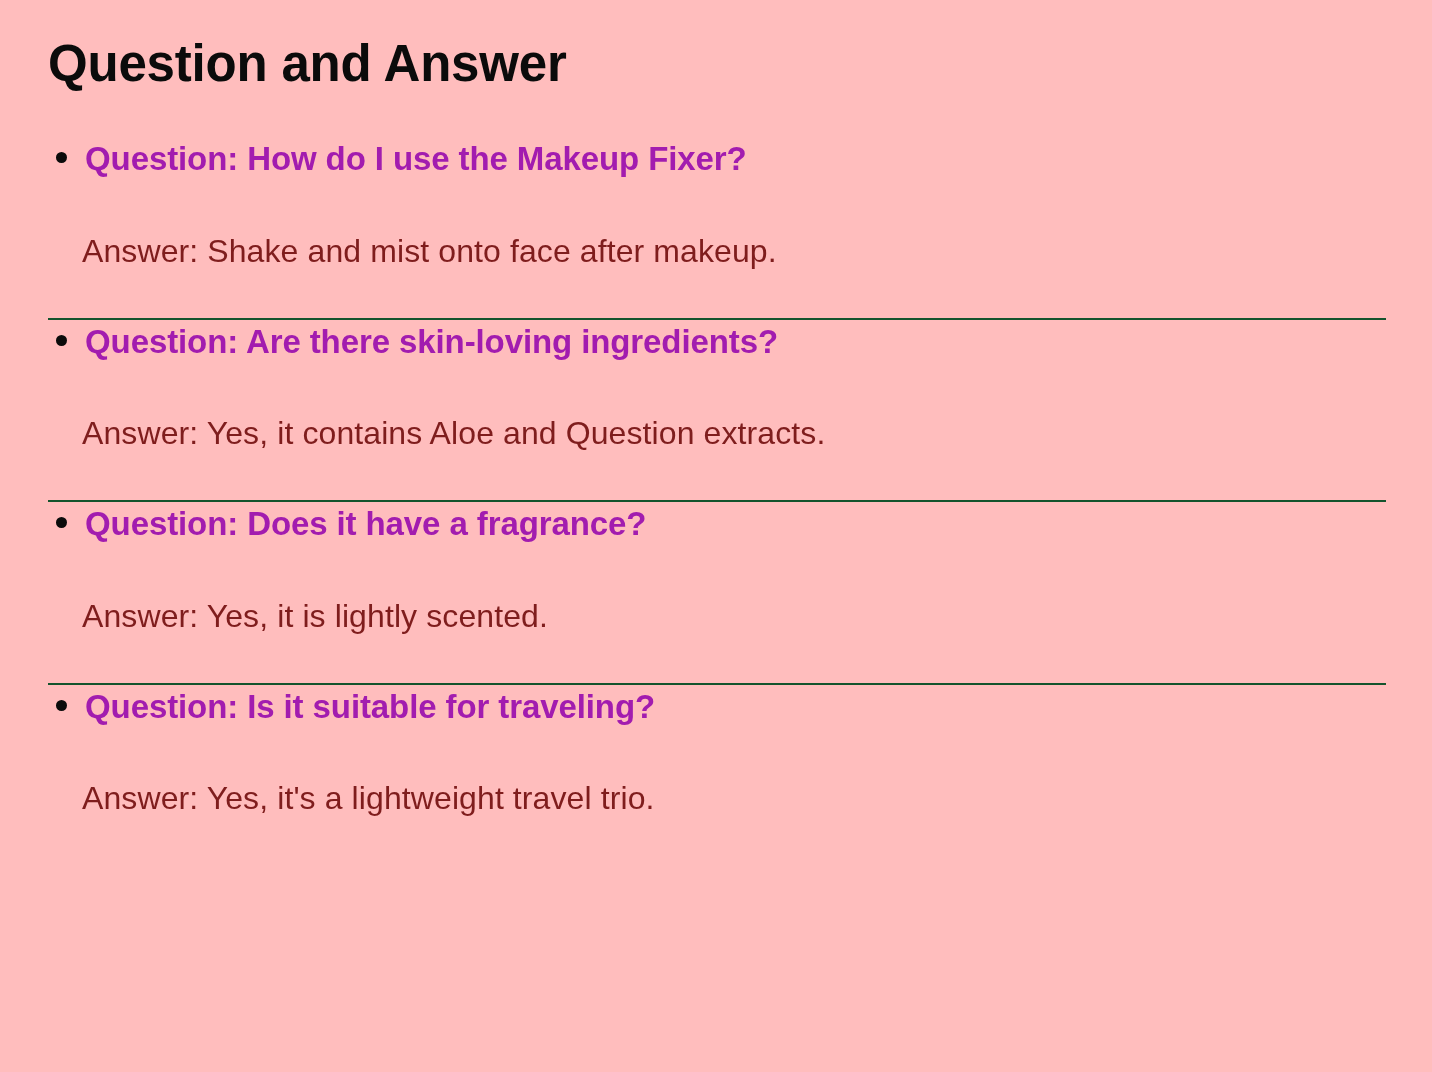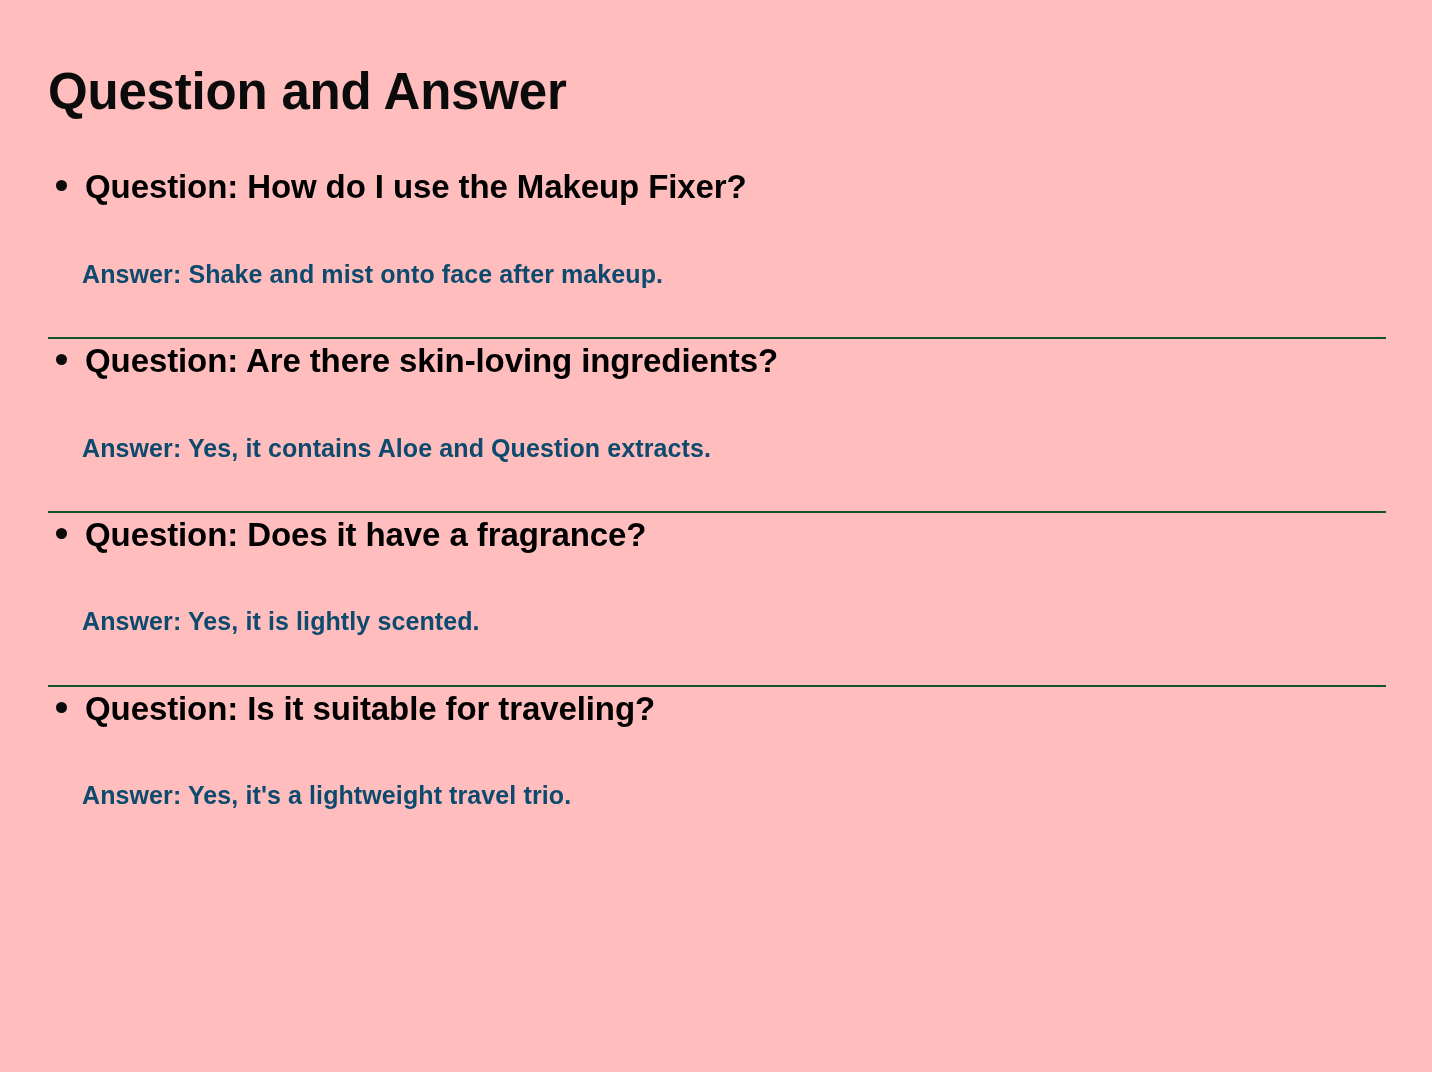--- a/index.html
+++ b/index.html
@@ -13,21 +13,21 @@
     background: #FFBDBD;
     font-family: "Liberation Sans", sans-serif;
     -webkit-font-smoothing: antialiased;
     overflow: hidden;
   }
 
   .page {
     box-sizing: border-box;
     width: 1432px;
     height: 1072px;
-    padding: 64px 46px 0 48px;
+    padding: 36px 46px 0 48px;
   }
 
   .page-title {
     font-size: 51px;
     font-weight: bold;
     color: #0B0B0B;
     letter-spacing: -0.2px;
     line-height: 1.08;
     margin: 0 0 46px 0;
     padding: 0;
@@ -61,31 +61,31 @@
     width: 11px;
     height: 11px;
     border-radius: 50%;
     background: #0B0B0B;
   }
 
   .question-text {
     display: block;
     font-size: 33px;
     font-weight: bold;
-    color: #000000;
+    color: #a21caf;
     line-height: 1.2;
     letter-spacing: -0.1px;
     padding-top: 2px;
   }
 
   .answer-text {
     display: block;
-    font-size: 25px;
-    font-weight: bold;
-    color: #0c4a6e;
+    font-size: 32px;
+    font-weight: normal;
+    color: #7f1d1d;
     line-height: 1.25;
     letter-spacing: 0.1px;
     margin: 52px 0 47px 34px;
   }
 </style>
 </head>
 <body>
 
 <div class="page">
 

